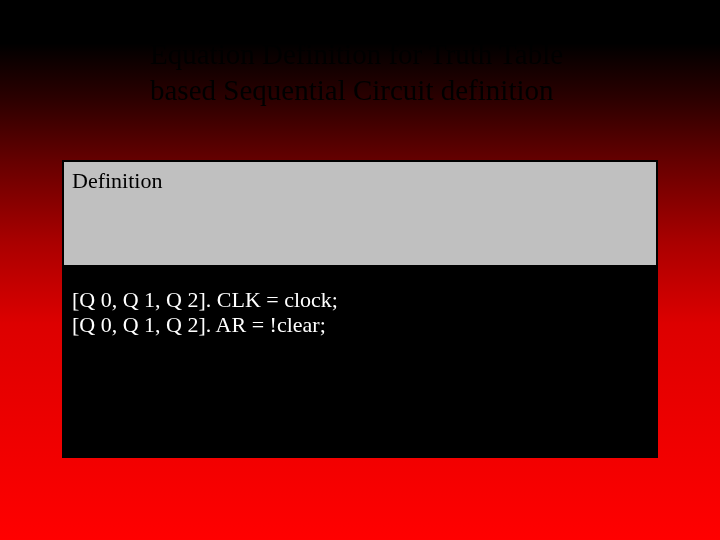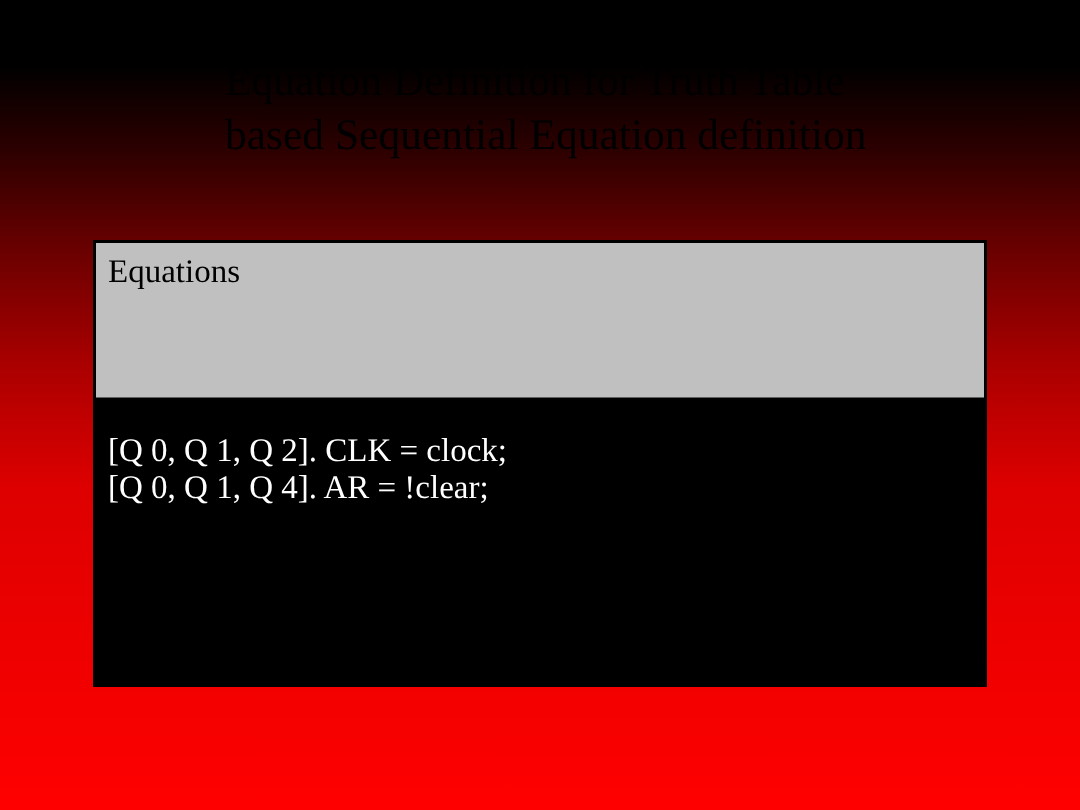--- a/index.html
+++ b/index.html
@@ -58,24 +58,24 @@
     font-size: 22px;
     line-height: 1.15;
     margin-top: 12px;
   }
 </style>
 </head>
 <body>
 
 <div class="title">
   <span>Equation Definition for Truth Table</span><br>
-  <span>based Sequential Equation definition</span>
+  <span>based Sequential Circuit definition</span>
 </div>
 
 <div class="content-box">
   <div class="header-band">
-    <div class="header-label">Equations</div>
+    <div class="header-label">Definition</div>
   </div>
   <div class="equations-block">
     <div>[Q 0, Q 1, Q 2]. CLK = clock;</div>
-    <div>[Q 0, Q 1, Q 4]. AR = !clear;</div>
+    <div>[Q 0, Q 1, Q 2]. AR = !clear;</div>
   </div>
 </div>
 
 </body></html>

